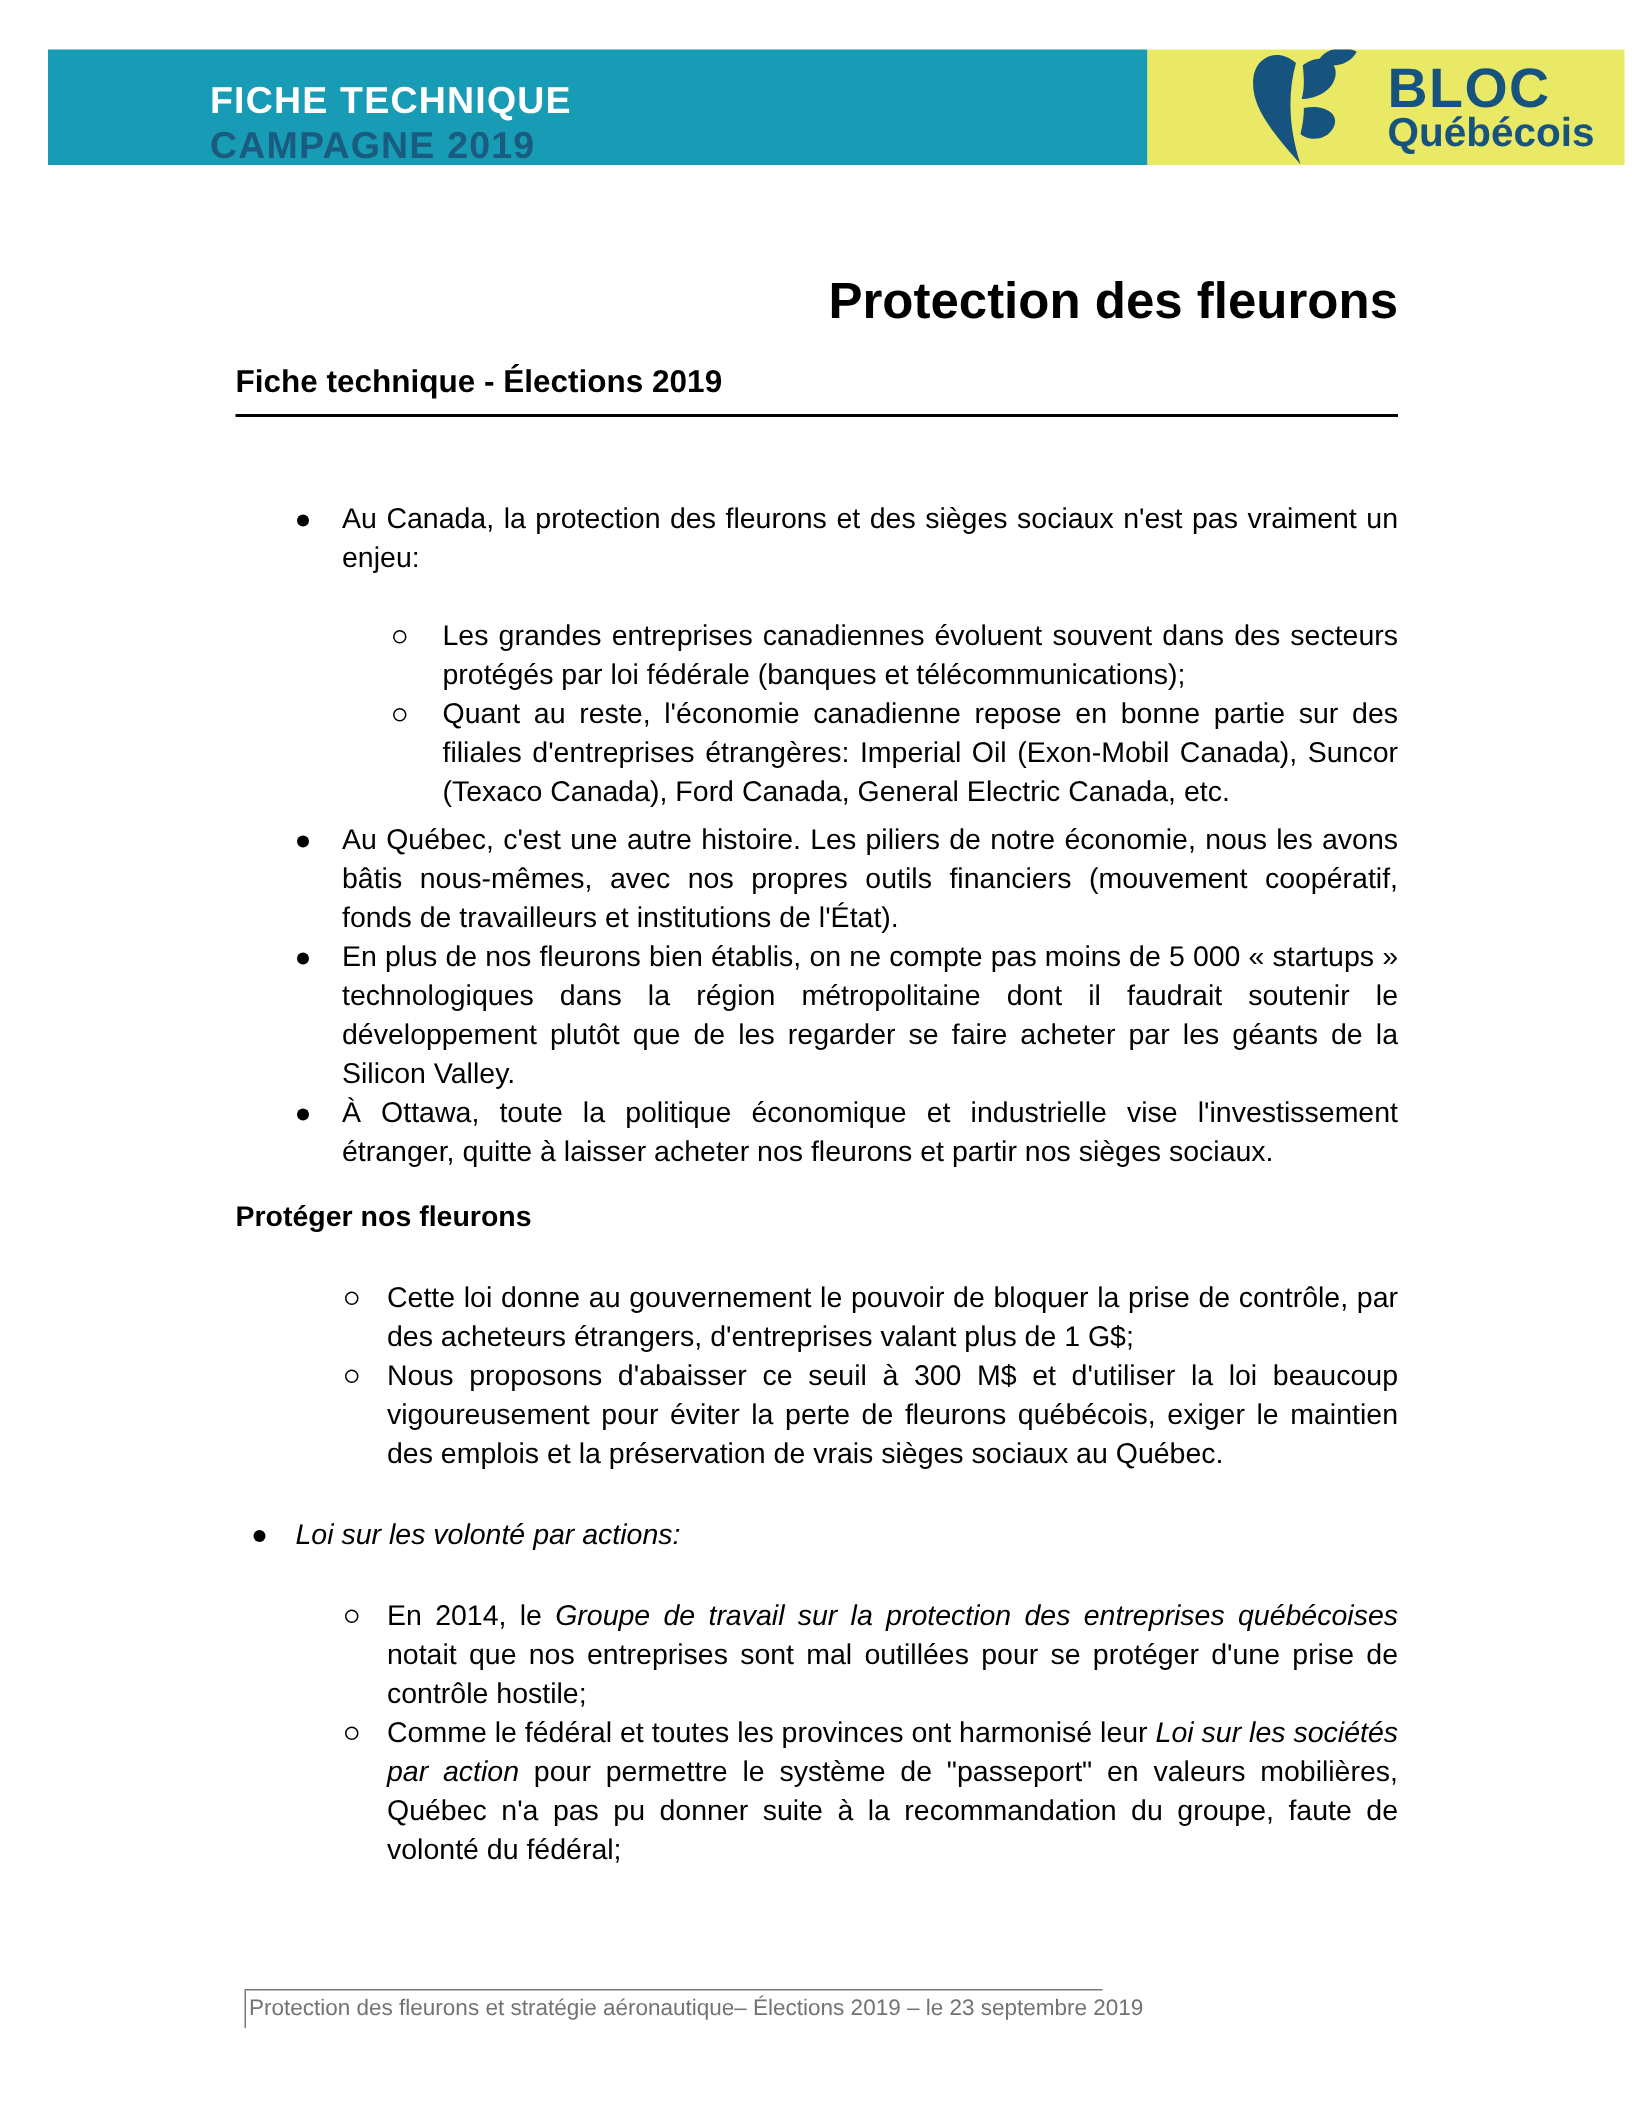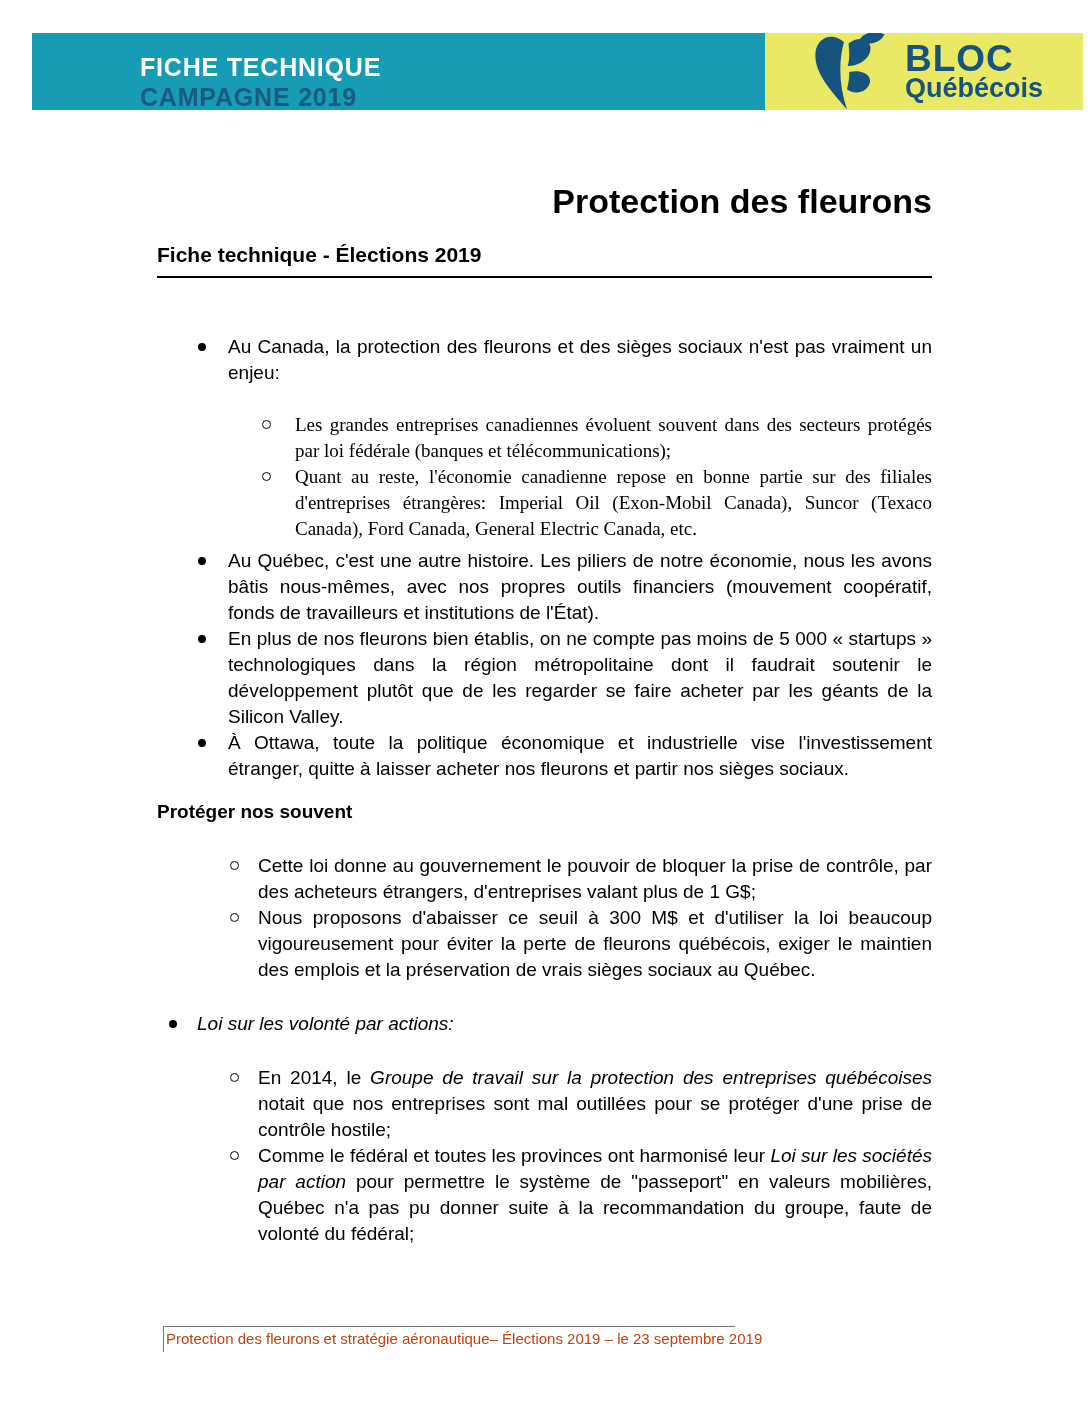--- a/index.html
+++ b/index.html
@@ -22,21 +22,21 @@
   .banner-title {
     color:#ffffff; font-weight:bold; font-size:25px; line-height:30px;
     letter-spacing:0.8px;
   }
   .banner-campaign {
     color:#1a5c80; font-weight:bold; font-size:25px; line-height:30px;
     letter-spacing:0.8px;
   }
   .banner-right {
     width:318px; background:#e9e966; box-sizing:border-box;
-    display:flex; align-items:center; padding-left:46px; gap:10px;
+    display:flex; align-items:center; padding-left:46px; gap:10px;justify-content:center;
   }
   .logo-glyph { width:84px; height:78px; flex:0 0 auto; }
   .logo-text { color:#17537f; font-weight:bold; }
   .logo-bloc { font-size:37px; line-height:33px; letter-spacing:1px; }
   .logo-qc { font-size:27px; line-height:26px; }
 
   
   .main {
     position:absolute; left:157px; top:128px; width:775px;
   }
@@ -58,21 +58,21 @@
   .mk {
     position:absolute; top:9px; width:8px; height:8px;
     border-radius:50%; background:#000;
   }
   .mk.hollow {
     background:transparent; border:1.6px solid #000;
     width:7px; height:7px; top:8px;
   }
   
   .in1 { padding-left:71px; }  .in1 > .mk { left:41px; }
-  .in2 { padding-left:138px;font-family:Liberation Serif, serif; } .in2 > .mk { left:105px; }
+  .in2 { padding-left:138px; } .in2 > .mk { left:105px; }
   
   .lw1 { padding-left:40px; }  .lw1 > .mk { left:12px; }
   .lw2 { padding-left:101px; } .lw2 > .mk { left:73px; }
 
   .first-block { margin-top:56px; }
   .gap-blank { margin-top:26px; }
   .gap-small { margin-top:6px; }
 
   .section-heading {
     margin-top:17px; font-size:19px; font-weight:bold; line-height:26px;
@@ -81,21 +81,21 @@
   .italic { font-style:italic; }
 
   
   .footer {
     position:absolute; left:163px; top:1326px; width:572px;
     border-top:1px solid #777;
   }
   .footer-inner {
     display:block; border-left:1px solid #777;
     padding:2px 0 3px 2px;
-    font-size:15px; line-height:20px; color:#c2410c;
+    font-size:15px; line-height:20px; color:#737373;
     white-space:nowrap;
   }
 </style>
 </head>
 <body>
 
 <div class="banner">
   <div class="banner-left">
     <div class="banner-title">FICHE TECHNIQUE</div>
     <div class="banner-campaign">CAMPAGNE 2019</div>
@@ -140,21 +140,21 @@
   </div>
   <div class="li in1">
     <span class="mk"></span>
     <p>En plus de nos fleurons bien établis, on ne compte pas moins de 5 000 « startups » technologiques dans la région métropolitaine dont il faudrait soutenir le développement plutôt que de les regarder se faire acheter par les géants de la Silicon Valley.</p>
   </div>
   <div class="li in1">
     <span class="mk"></span>
     <p>À Ottawa, toute la politique économique et industrielle vise l'investissement étranger, quitte à laisser acheter nos fleurons et partir nos sièges sociaux.</p>
   </div>
 
-  <div class="section-heading">Protéger nos souvent</div>
+  <div class="section-heading">Protéger nos fleurons</div>
 
   <div class="li lw2 gap-law">
     <span class="mk hollow"></span>
     <p>Cette loi donne au gouvernement le pouvoir de bloquer la prise de contrôle, par des acheteurs étrangers, d'entreprises valant plus de 1 G$;</p>
   </div>
   <div class="li lw2">
     <span class="mk hollow"></span>
     <p>Nous proposons d'abaisser ce seuil à 300 M$ et d'utiliser la loi beaucoup vigoureusement pour éviter la perte de fleurons québécois, exiger le maintien des emplois et la préservation de vrais sièges sociaux au Québec.</p>
   </div>
 

